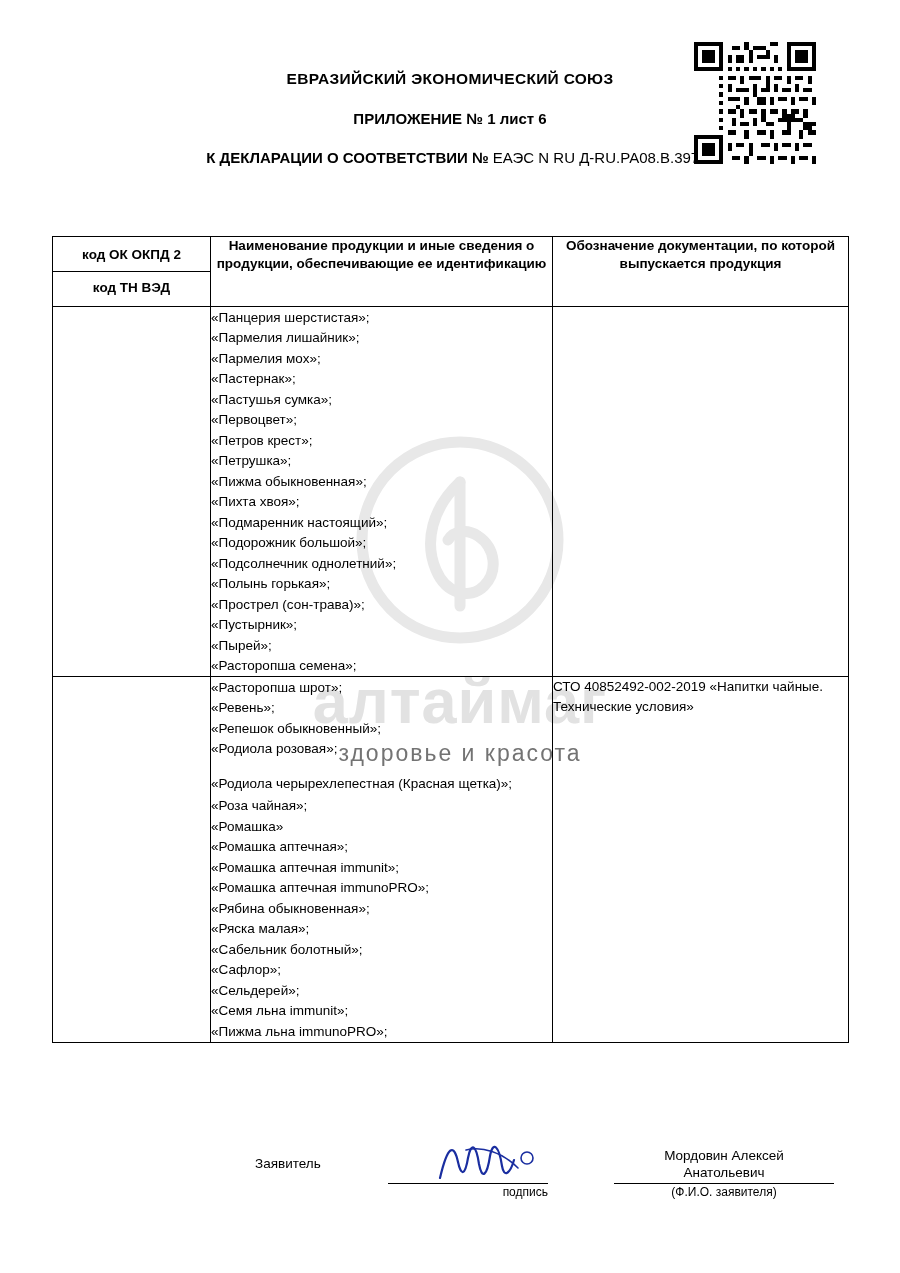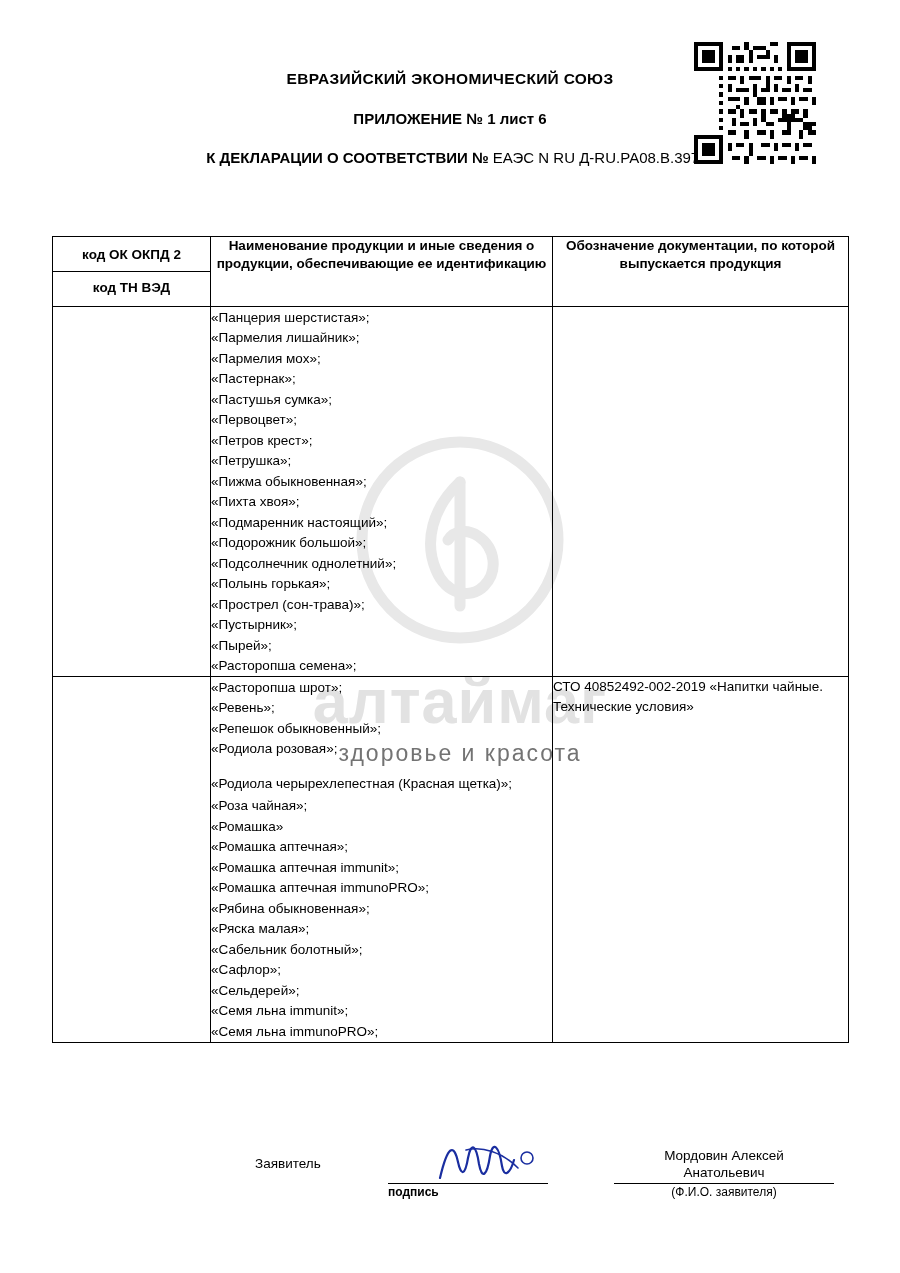--- a/index.html
+++ b/index.html
@@ -180,23 +180,22 @@
     top: 40px;
     width: 160px;
     border-bottom: 1px solid #000;
     height: 1px;
   }
   .f-sigcap {
     position: absolute;
     left: 388px;
     top: 43px;
     width: 160px;
-    text-align: left;
+    text-align: right;
     font-size: 12px;
-    font-weight: bold;
   }
   .f-sigmark {
     position: absolute;
     left: 432px;
     top: -4px;
     width: 110px;
     height: 46px;
   }
   .f-nameline {
     position: absolute;
@@ -424,21 +423,21 @@
             <div class="item">«Ромашка»</div>
             <div class="item">«Ромашка аптечная»;</div>
             <div class="item">«Ромашка аптечная immunit»;</div>
             <div class="item">«Ромашка аптечная immunoPRO»;</div>
             <div class="item">«Рябина обыкновенная»;</div>
             <div class="item">«Ряска малая»;</div>
             <div class="item">«Сабельник болотный»;</div>
             <div class="item">«Сафлор»;</div>
             <div class="item">«Сельдерей»;</div>
             <div class="item">«Семя льна immunit»;</div>
-            <div class="item">«Семя льна immunoPRO»;</div>
+            <div class="item">«Пижма льна immunoPRO»;</div>
           </td>
           <td class="doccell">СТО 40852492-002-2019 «Напитки чайные. Технические условия»</td>
         </tr>
       </tbody>
     </table>
   </div>
 
   <div class="footer">
     <div class="f-applicant">Заявитель</div>
 

